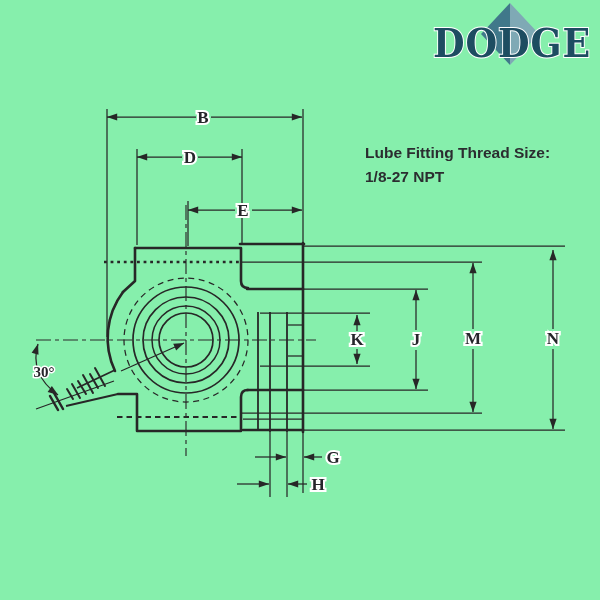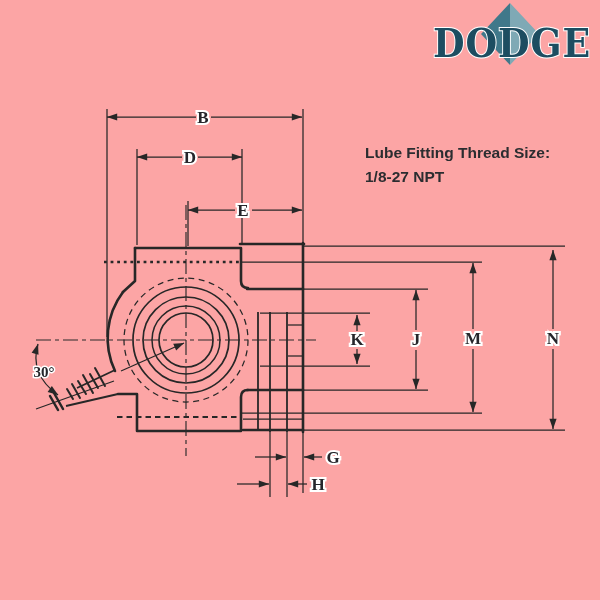--- a/index.html
+++ b/index.html
@@ -1,16 +1,16 @@
 <!DOCTYPE html>
 <html><head>
 <meta charset="utf-8">
 <style>
   html,body{margin:0;padding:0;background:#ffffff;}
-  .stage{position:relative;width:600px;height:600px;background:#fca5a5;overflow:hidden;
+  .stage{position:relative;width:600px;height:600px;background:#86efac;overflow:hidden;
          font-family:"Liberation Sans", sans-serif;}
   svg{display:block;}
   .thick{stroke:#272727;stroke-width:2.6;fill:none;stroke-linecap:round;stroke-linejoin:round;}
   .med{stroke:#272727;stroke-width:1.8;fill:none;stroke-linecap:butt;}
   .thin{stroke:#272727;stroke-width:1.25;fill:none;stroke-linecap:butt;}
   .dim{stroke:#272727;stroke-width:1.25;fill:none;}
   .cl{stroke:#2a2a2a;stroke-width:1.15;fill:none;stroke-dasharray:15 4 4 4;}
   .hid-dot{stroke:#272727;stroke-width:2.3;fill:none;stroke-dasharray:2.8 3.8;}
   .hid-dash{stroke:#272727;stroke-width:2.1;fill:none;stroke-dasharray:5.5 4;}
   .circ{stroke:#272727;fill:none;}

